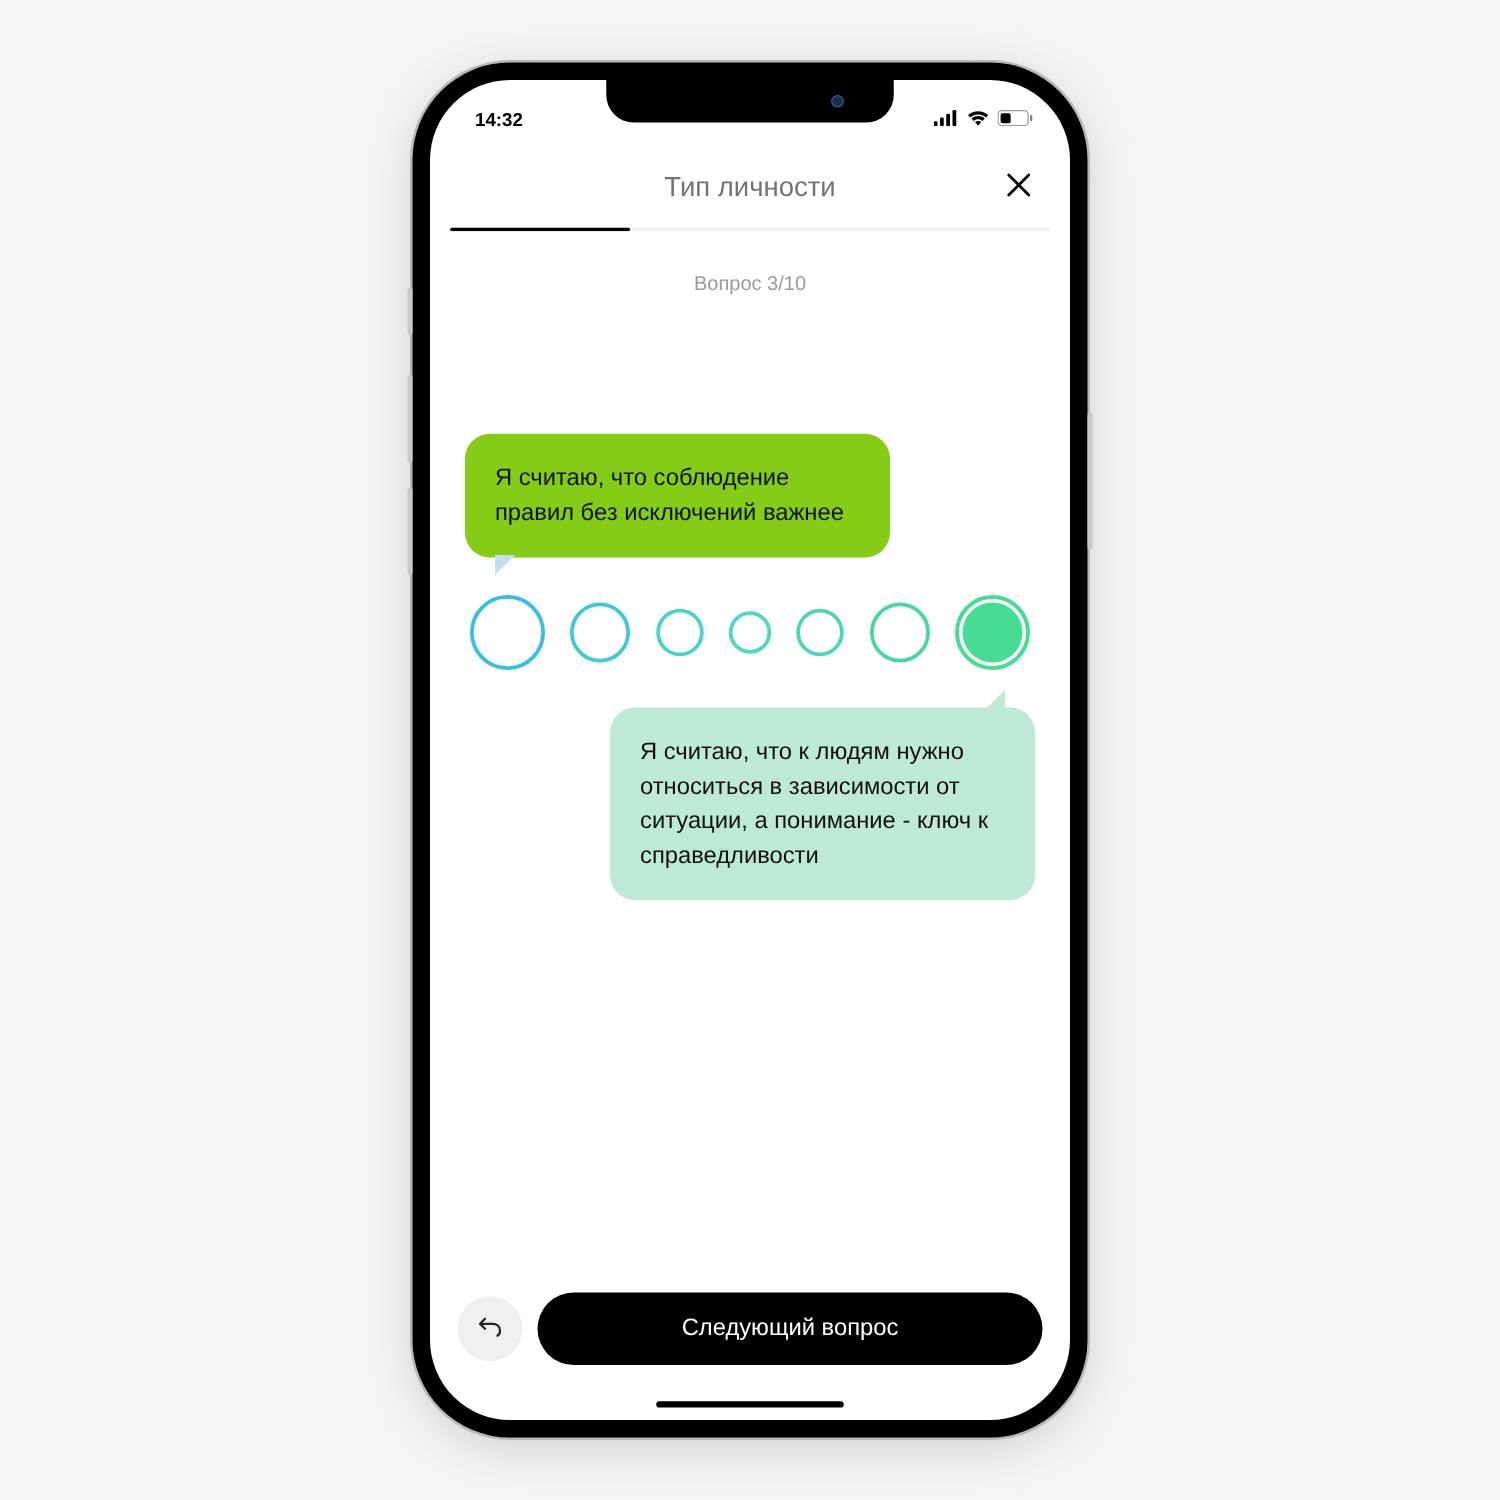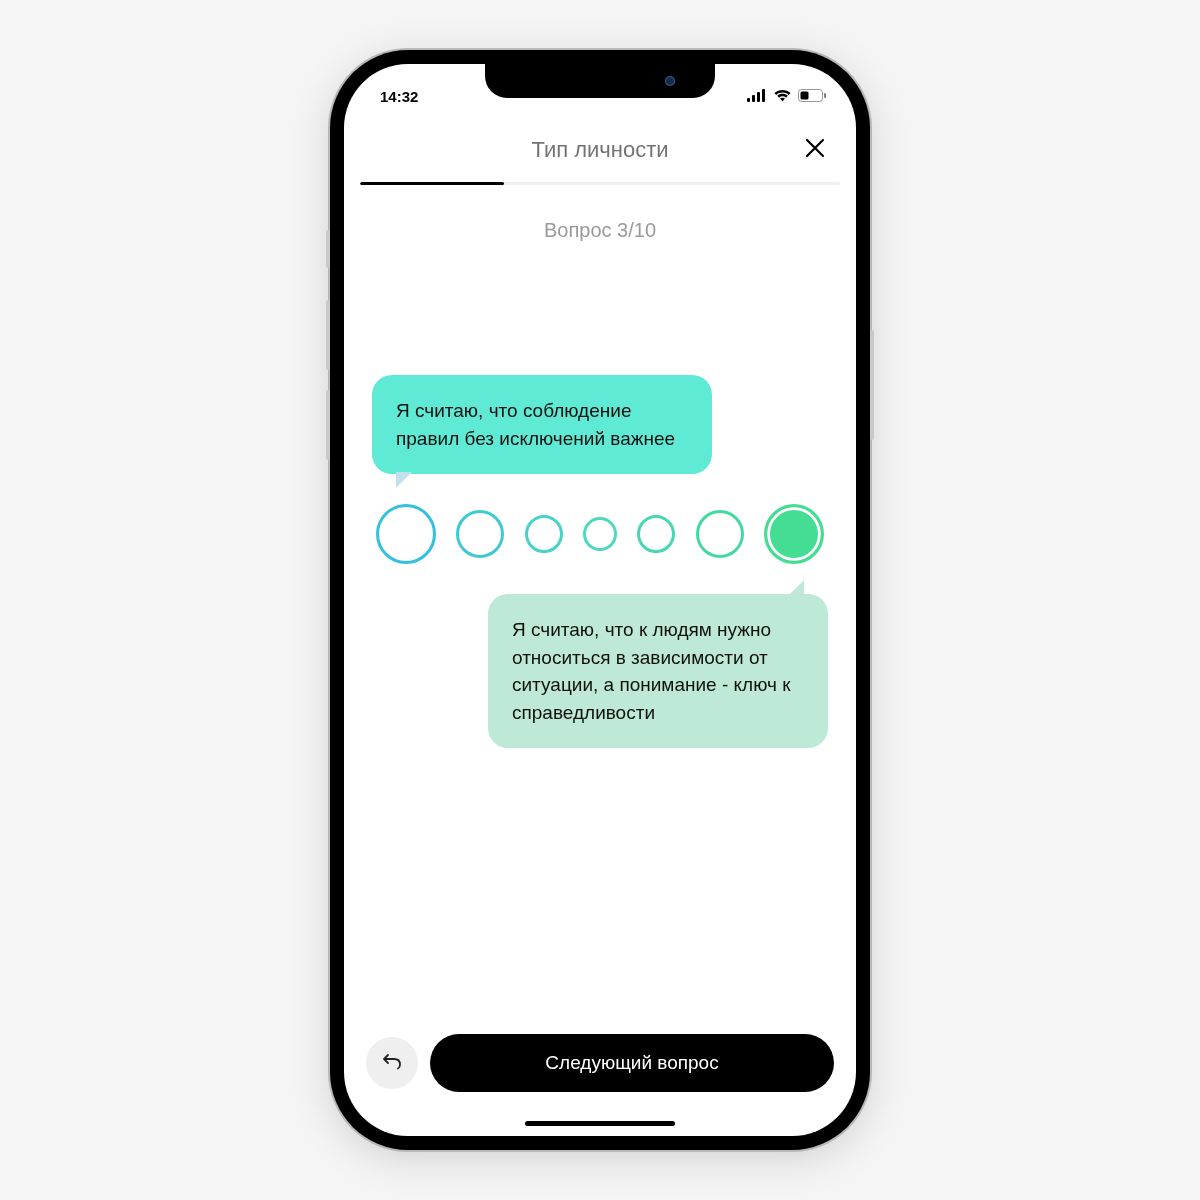--- a/index.html
+++ b/index.html
@@ -83,32 +83,32 @@
     cursor:pointer;
   }
   .progress-track {
     height: 3px;
     background: #f0f0f0;
     margin: 0 16px;
     border-radius: 2px;
     overflow: hidden;
   }
   .progress-fill { height:100%; background:#000; border-radius:2px; }
-  .qcount { text-align:center; color:#9a9a9a; font-size:20px; margin-top:34px; }
+  .qcount { text-align:center; color:#9a9a9a; font-size:16px; margin-top:34px; }
   .content { flex:1; padding: 110px 22px 0 22px; display:flex; flex-direction:column; }
   .bubble {
     border-radius: 20px;
     padding: 22px 24px;
     font-size: 19px;
     line-height: 1.45;
     color:#111;
     position:relative;
     max-width: 340px;
   }
-  .bubble.top { background:#5eead4; align-self:flex-start; margin-left:6px;margin-top:23px; }
+  .bubble.top { background:#84cc16; align-self:flex-start; margin-left:6px; }
   .bubble.bottom { background:#bde9d6; align-self:flex-end; margin-right:6px; margin-top:30px; }
   .bubble.top::after{
     content:""; position:absolute; left:24px; bottom:-14px;
     border-width:16px 16px 0 0; border-style:solid;
     border-color:#c1e1ef transparent transparent transparent;
   }
   .bubble.bottom::before{
     content:""; position:absolute; right:24px; top:-14px;
     border-width:0 0 16px 16px; border-style:solid;
     border-color:transparent transparent #bde9d6 transparent;

